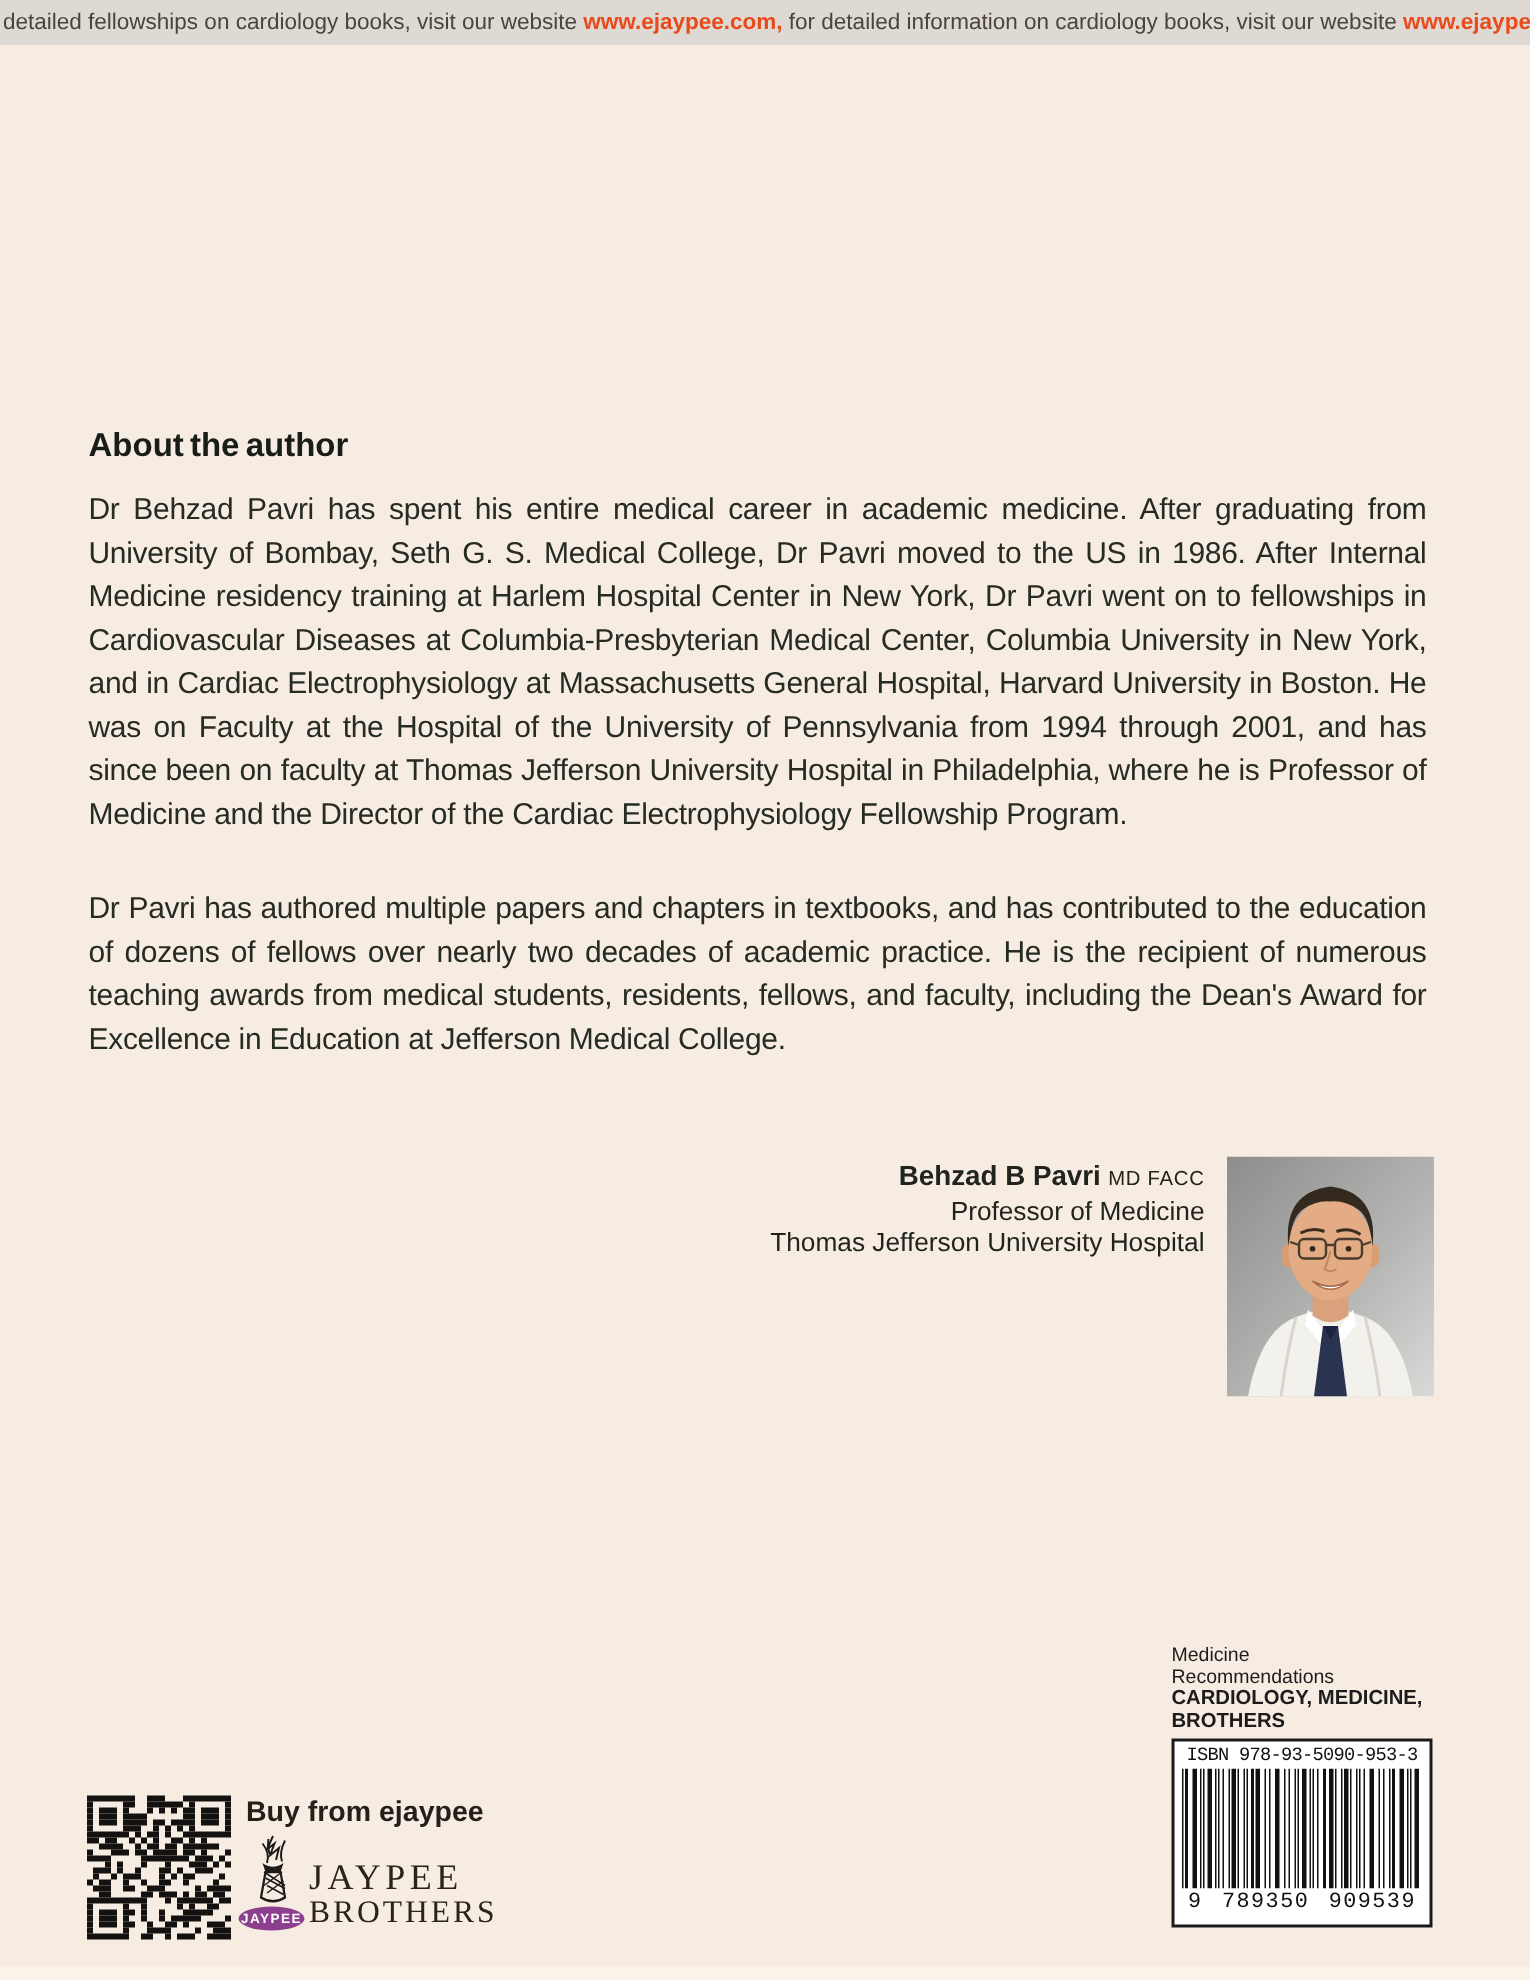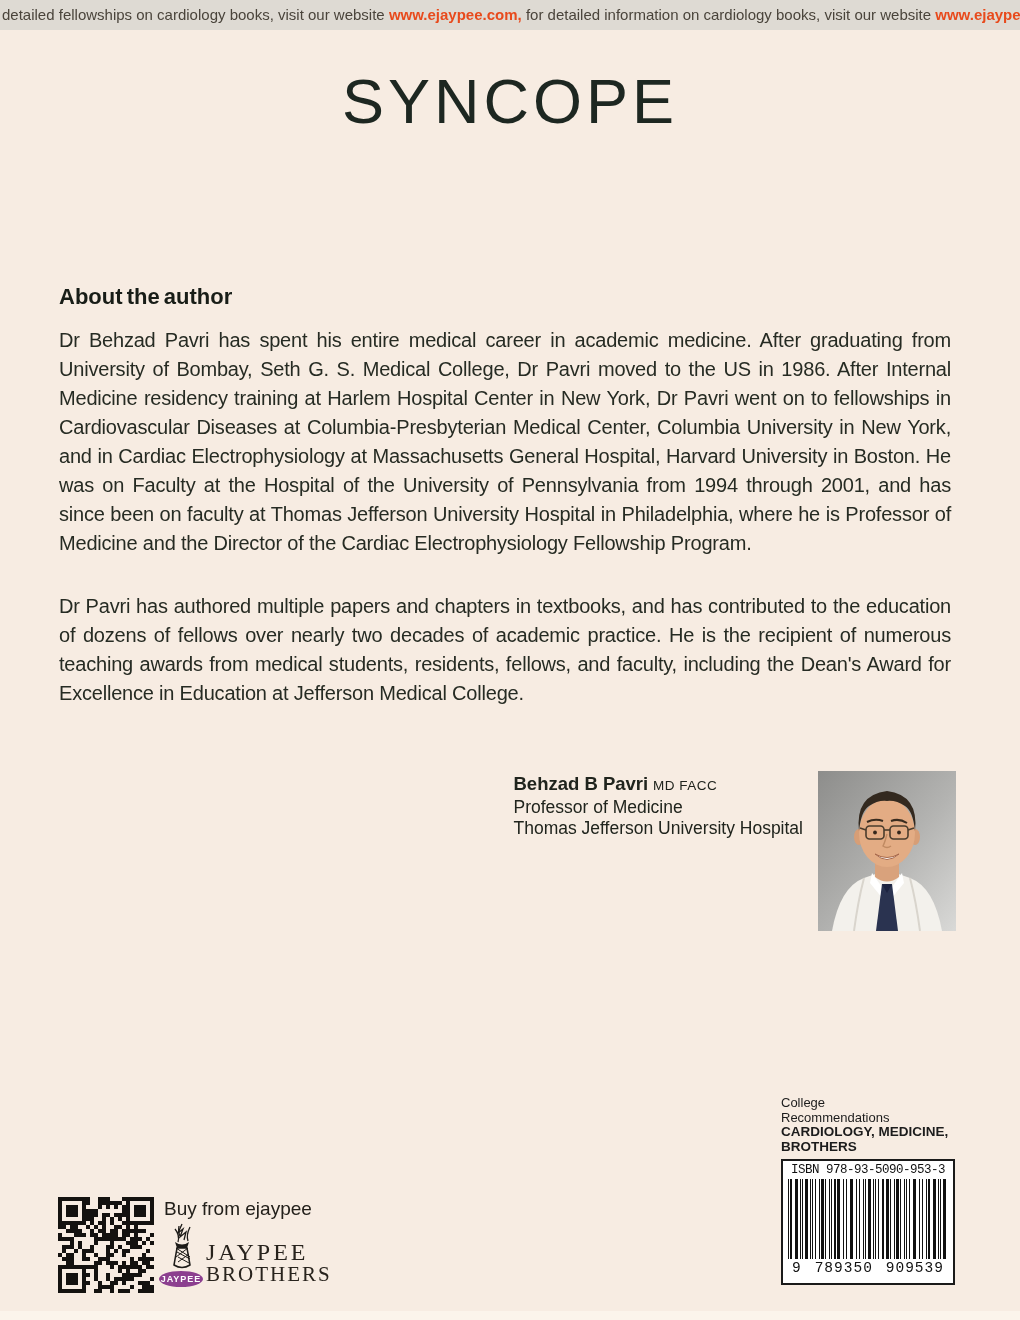--- a/index.html
+++ b/index.html
@@ -32,21 +32,21 @@
   }
   .para {
     position:absolute; left:59px; width:892px;
     font-size:20px; line-height:29px; letter-spacing:-0.2px;
     text-align:justify; color:#262b23;
   }
   .para-1 { top:326px; }
   .para-2 { top:592px; }
   
   .credit {
-    position:absolute; top:773px; right:217px; text-align:left;
+    position:absolute; top:773px; right:217px; text-align:right;
     font-size:17.5px; line-height:21.5px; color:#20241d;
   }
   .credit .name { font-weight:700; font-size:18.5px; }
   .credit .creds { font-size:13.5px; letter-spacing:0.5px; }
   .photo { position:absolute; left:818px; top:771px; width:138px; height:160px; }
   
   .shelving { position:absolute; left:781px; top:1096px; font-size:13px; line-height:14.5px; color:#1c1c1c; }
   .shelving .cat { font-weight:700; font-size:13.5px; }
   
   .barcode-box {
@@ -57,21 +57,21 @@
   .isbn-label { font-size:12.5px; letter-spacing:-0.5px; white-space:nowrap; text-align:center; }
   .bars { height:80px; margin-top:2px; font-size:0; white-space:nowrap; overflow:hidden; }
   .bars i { display:inline-block; height:100%; background:#111; }
   .barcode-number {
     display:flex; justify-content:space-between; padding:0 4px;
     font-size:14.5px; line-height:18px; letter-spacing:1px; white-space:nowrap;
   }
   
   .qr { position:absolute; left:58px; top:1197px; width:96px; height:96px; }
   .qr b { position:absolute; width:4px; height:4px; background:#141210; }
-  .buy-label { position:absolute; left:164px; top:1198px; font-size:19px; font-weight:400; color:#23201b; }
+  .buy-label { position:absolute; left:164px; top:1198px; font-size:19px; font-weight:700; color:#23201b; }
   .torch { position:absolute; left:166px; top:1223px; width:32px; height:48px; }
   .badge {
     position:absolute; left:159px; top:1271px; width:44px; height:16px;
     background:var(--brand-purple,#8c3f8f); border-radius:50%;
     color:#fff; font-size:9px; font-weight:700; letter-spacing:1px;
     text-align:center; line-height:16px;
   }
   .brand { position:absolute; left:206px; top:1240px; font-family:"Liberation Serif", serif; color:#28231d; }
   .brand-line1 { font-size:24px; line-height:24px; letter-spacing:3px; }
   .brand-line2 { font-size:21px; line-height:21px; letter-spacing:2px; margin-top:0px; }
@@ -81,21 +81,20 @@
 </head>
 <body>
 
 <div class="page" style="--accent: #e84a1c; --brand-purple: #8c3f8f; --cream: #f7ece2; --banner-bg: #dedad3; --ink: #23281f;">
 
   <div class="banner">
     <span>detailed fellowships on cardiology books, visit our website </span><span class="link">www.ejaypee.com,</span><span> for detailed information on cardiology books, visit our website </span><span class="link">www.ejaypee.com,</span>
   </div>
 
   <div class="title-block">
-    <div class="title-main">SYNCOPE</div>
   </div>
 
   <h2 class="about-heading">About the author</h2>
   <p class="para para-1">Dr Behzad Pavri has spent his entire medical career in academic medicine. After graduating from University of Bombay, Seth G. S. Medical College, Dr Pavri moved to the US in 1986. After Internal Medicine residency training at Harlem Hospital Center in New York, Dr Pavri went on to fellowships in Cardiovascular Diseases at Columbia-Presbyterian Medical Center, Columbia University in New York, and in Cardiac Electrophysiology at Massachusetts General Hospital, Harvard University in Boston. He was on Faculty at the Hospital of the University of Pennsylvania from 1994 through 2001, and has since been on faculty at Thomas Jefferson University Hospital in Philadelphia, where he is Professor of Medicine and the Director of the Cardiac Electrophysiology Fellowship Program.</p>
   <p class="para para-2">Dr Pavri has authored multiple papers and chapters in textbooks, and has contributed to the education of dozens of fellows over nearly two decades of academic practice. He is the recipient of numerous teaching awards from medical students, residents, fellows, and faculty, including the Dean's Award for Excellence in Education at Jefferson Medical College.</p>
 
   <div class="credit">
     <div>
       <span class="name">Behzad B Pavri</span>
       <span class="creds">MD FACC</span>
@@ -132,21 +131,21 @@
       <circle cx="57" cy="61.5" r="1.9" fill="#34271c"></circle>
       <circle cx="81" cy="61.5" r="1.9" fill="#34271c"></circle>
       <path d="M49 51 q8 -4 16 -1" stroke="#3a2c1f" stroke-width="2" fill="none"></path>
       <path d="M73 50 q8 -3 16 2" stroke="#3a2c1f" stroke-width="2" fill="none"></path>
       <path d="M69 63 q-2 8 -4 12 q4 3 8 0" stroke="#c08a62" stroke-width="1.4" fill="none"></path>
       <path d="M57 83 q12 11 24 0 q-12 7 -24 0 z" fill="#fff" stroke="#a8684a" stroke-width="1"></path>
     </svg>
   </div>
 
   <div class="shelving">
-    <div>College</div>
+    <div>Medicine</div>
     <div>Recommendations</div>
     <div class="cat">CARDIOLOGY, MEDICINE,</div>
     <div class="cat">BROTHERS</div>
   </div>
 
   <div class="barcode-box">
     <div class="isbn-label">ISBN 978-93-5090-953-3</div>
     <div class="bars"><i style="width:1px;margin-right:1px"></i><i style="width:2px;margin-right:3px"></i><i style="width:3px;margin-right:2px"></i><i style="width:1px;margin-right:1px"></i><i style="width:1px;margin-right:2px"></i><i style="width:3px;margin-right:2px"></i><i style="width:1px;margin-right:1px"></i><i style="width:1px;margin-right:2px"></i><i style="width:1px;margin-right:3px"></i><i style="width:1px;margin-right:1px"></i><i style="width:3px;margin-right:1px"></i><i style="width:1px;margin-right:3px"></i><i style="width:1px;margin-right:1px"></i><i style="width:1px;margin-right:2px"></i><i style="width:2px;margin-right:1px"></i><i style="width:3px;margin-right:3px"></i><i style="width:1px;margin-right:2px"></i><i style="width:1px;margin-right:3px"></i><i style="width:3px;margin-right:3px"></i><i style="width:1px;margin-right:2px"></i><i style="width:1px;margin-right:3px"></i><i style="width:1px;margin-right:1px"></i><i style="width:1px;margin-right:2px"></i><i style="width:3px;margin-right:2px"></i><i style="width:1px;margin-right:1px"></i><i style="width:1px;margin-right:2px"></i><i style="width:1px;margin-right:3px"></i><i style="width:2px;margin-right:2px"></i><i style="width:3px;margin-right:1px"></i><i style="width:1px;margin-right:3px"></i><i style="width:1px;margin-right:1px"></i><i style="width:3px;margin-right:1px"></i><i style="width:1px;margin-right:3px"></i><i style="width:1px;margin-right:1px"></i><i style="width:1px;margin-right:2px"></i><i style="width:1px;margin-right:3px"></i><i style="width:3px;margin-right:3px"></i><i style="width:1px;margin-right:2px"></i><i style="width:1px;margin-right:3px"></i><i style="width:1px;margin-right:1px"></i><i style="width:2px;margin-right:3px"></i><i style="width:3px;margin-right:2px"></i><i style="width:1px;margin-right:1px"></i><i style="width:1px;margin-right:2px"></i><i style="width:3px;margin-right:2px"></i></div>
     <div class="barcode-number">
       <span>9</span>

